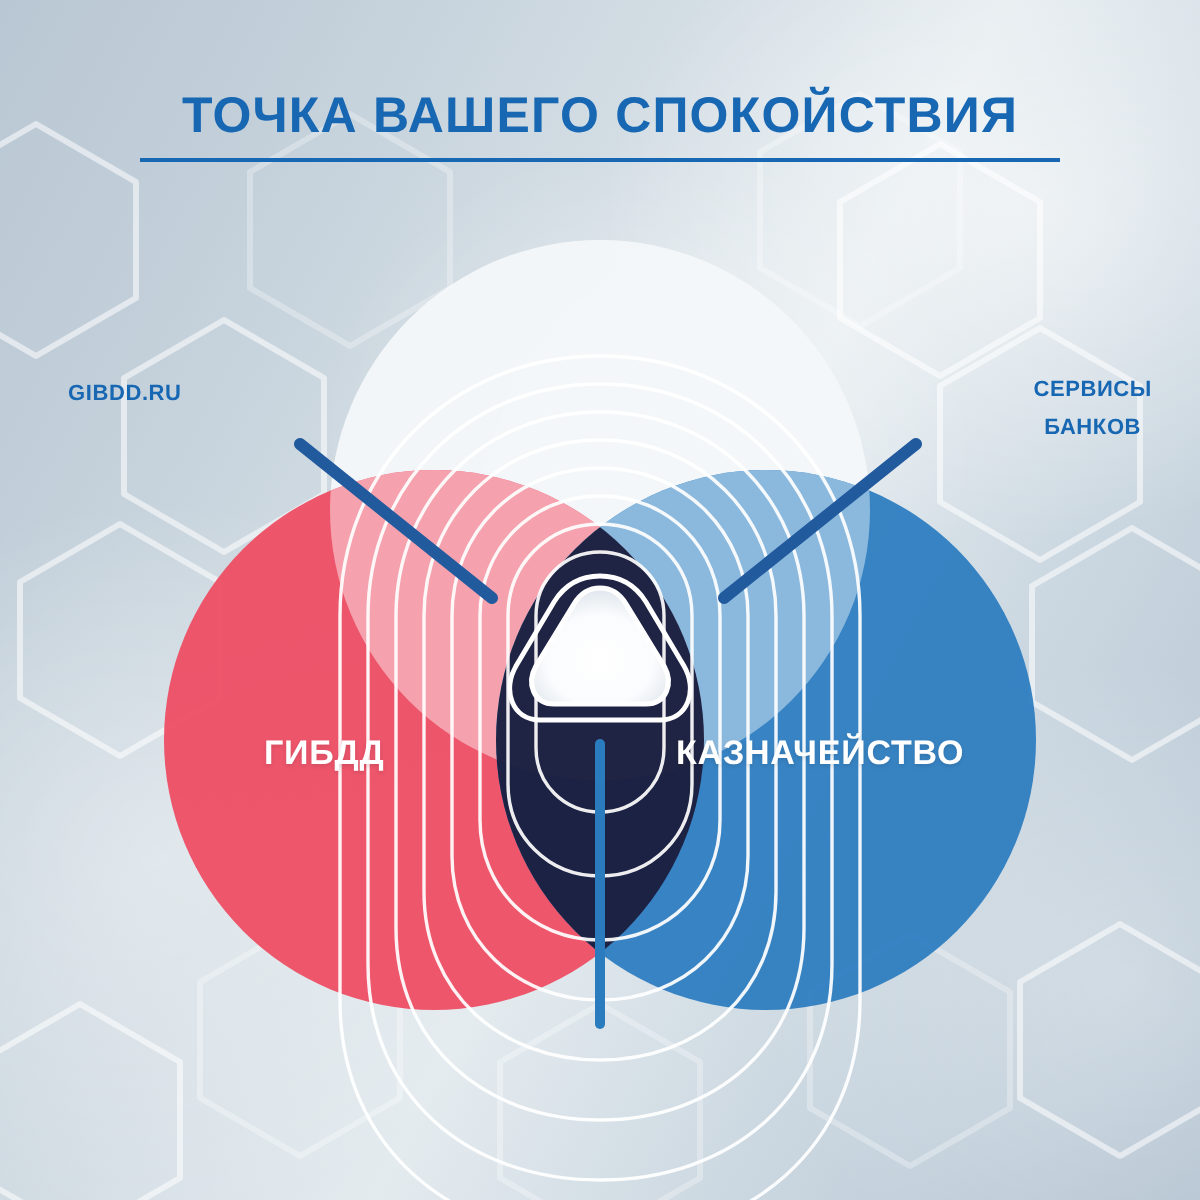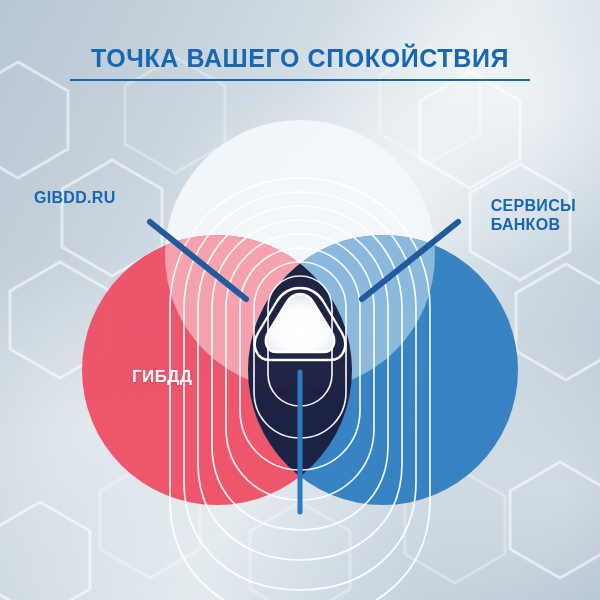--- a/index.html
+++ b/index.html
@@ -69,29 +69,29 @@
   .title-rule {
     position: absolute;
     left: 70px; top: 79px;
     width: 460px; height: 2px;
     background: #1767b3;
   }
 
   .lbl {
     position: absolute;
     color: #1767b3;
-    font-size: 16px;
+    font-size: 11px;
     font-weight: bold;
     letter-spacing: 0.3px;
     line-height: 19px;
     white-space: pre-line;
   }
   .lbl-gibdd   { left: 34px;  top: 188px; text-align: left; }
   .lbl-fines   { left: 214px; top: 188px; text-align: center; }
-  .lbl-banks   { right: 24px; top: 186px; text-align: left; margin-top: 10px; }
+  .lbl-banks   { right: 24px; top: 186px; text-align: center; }
   .lbl-gosuslugi {
     left: 0; top: 529px; width: 600px;
     text-align: center;
     font-size: 18.5px;
   }
 
   .circle-lbl {
     position: absolute;
     color: #ffffff;
     font-size: 17px;
@@ -230,14 +230,15 @@
 
   <div class="lbl lbl-gibdd">GIBDD.RU</div>
 
 
   <div class="lbl lbl-banks">СЕРВИСЫ
 БАНКОВ</div>
 
 
   <div class="circle-lbl lbl-gibdd-circle">ГИБДД</div>
 
+  <div class="circle-lbl lbl-kazna">КАЗНАЧЕЙСТВО</div>
 
 </div>
 
 </body></html>

